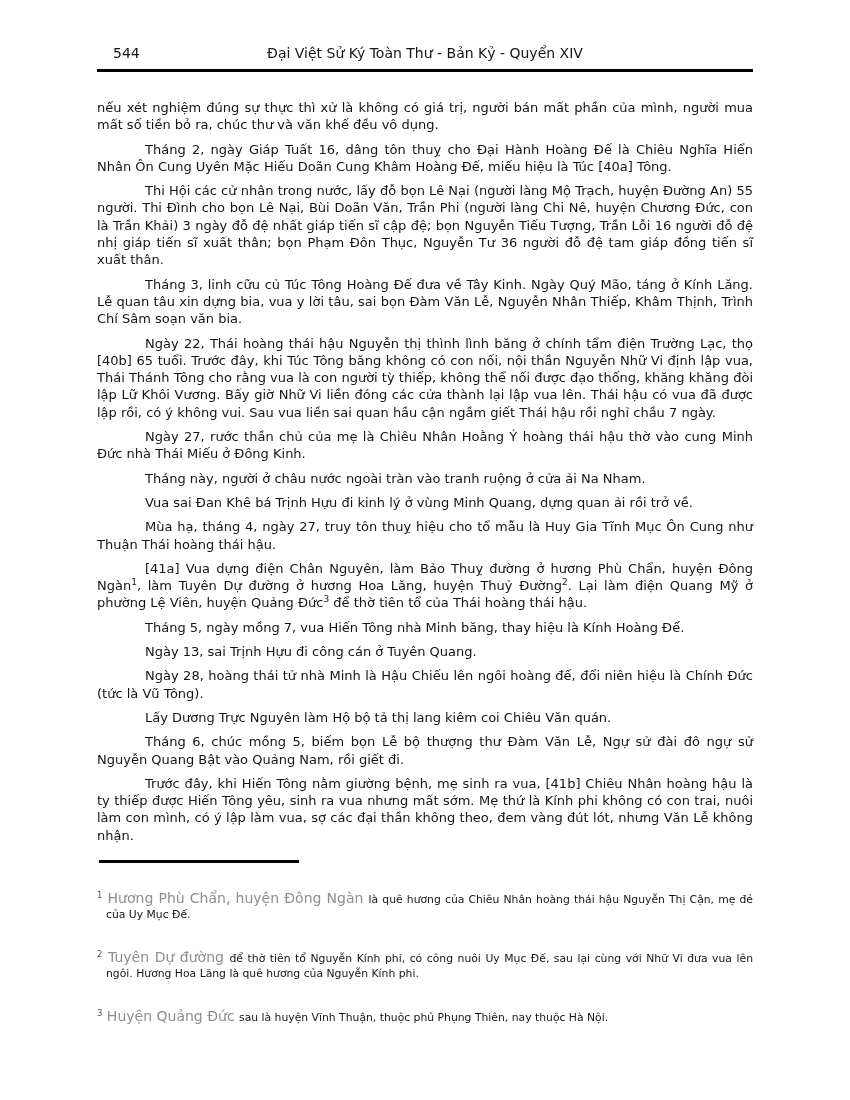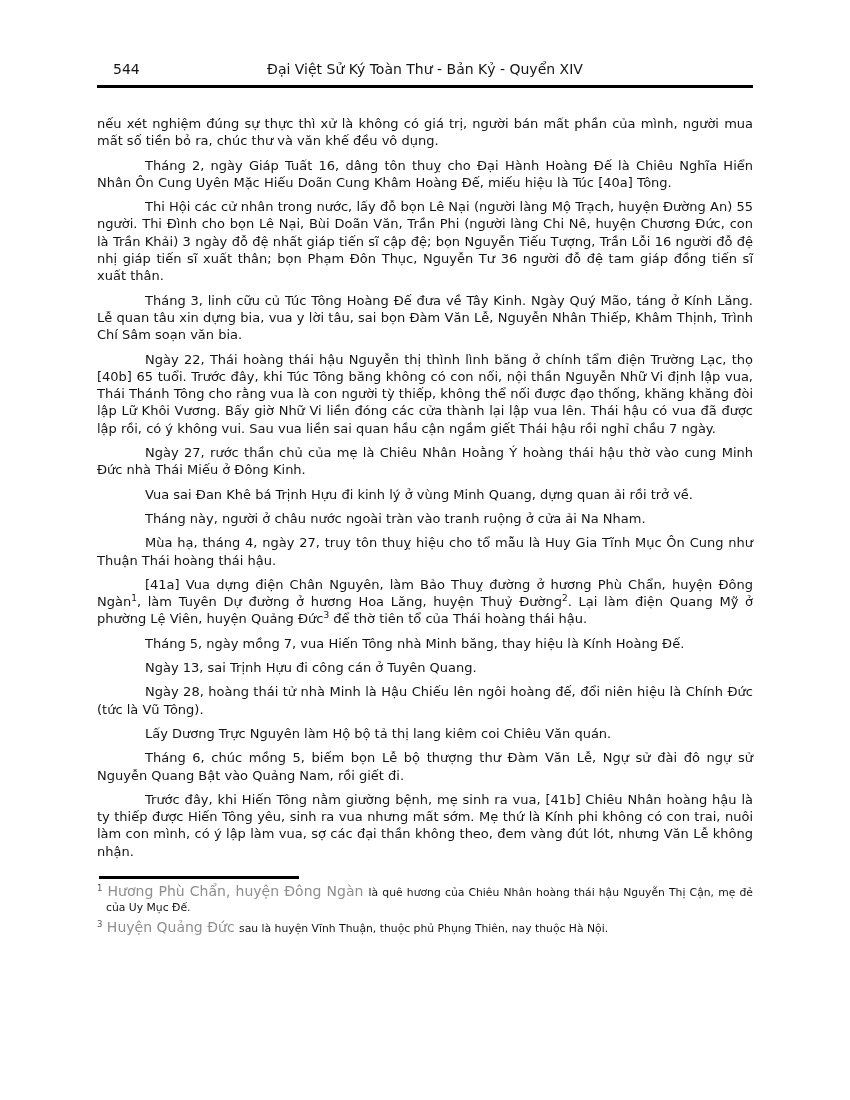--- a/index.html
+++ b/index.html
@@ -9,21 +9,21 @@
     height: 1100px;
     margin: 0 auto;
     background: #ffffff;
     font-family: "DejaVu Sans", "Liberation Sans", sans-serif;
     color: #141414;
     overflow: hidden;
   }
   .content {
     position: absolute;
     left: 97px;
-    top: 16px;
+    top: 0;
     width: 656px;
   }
   .header {
     position: relative;
     margin-top: 44px;
     height: 18px;
     font-size: 14px;
     line-height: 18px;
   }
   .pageno { position: absolute; left: 16px; top: 0; }
@@ -37,21 +37,21 @@
   .para {
     margin: 0 0 7px 0;
     text-align: justify;
   }
   .para.indent { text-indent: 48px; }
   .folio { font-weight: normal; }
   .fn-ref { font-size: 9px; line-height: 0; }
   .footnotes-block { margin-top: 16px; }
   .fn-rule { width: 200px; border-top: 3px solid #000; margin-left: 2px; }
   .footnote {
-    margin-top: 5px;
+    margin-top: 28px;
     font-size: 10.8px;
     line-height: 15px;
     padding-left: 9px;
     text-indent: -9px;
     text-align: justify;
   }
   .fn-marker { font-size: 8.5px; line-height: 0; color: #555; }
   .fn-term { font-size: 14px; color: #8e8e8e; }
   .fn-text { color: #141414; }
 </style>
@@ -67,34 +67,35 @@
     </header>
     <div class="hrule"></div>
 
     <main class="body-text">
         <p class="para"><span>nếu xét nghiệm đúng sự thực thì xử là không có giá trị, người bán mất phần của mình, người mua mất số tiền bỏ ra, chúc thư và văn khế đều vô dụng.</span></p>
         <p class="para indent"><span>Tháng 2, ngày Giáp Tuất 16, dâng tôn thuỵ cho Đại Hành Hoàng Đế là Chiêu Nghĩa Hiển Nhân Ôn Cung Uyên Mặc Hiếu Doãn Cung Khâm Hoàng Đế, miếu hiệu là Túc </span><b class="folio">[40a]</b><span> Tông.</span></p>
         <p class="para indent"><span>Thi Hội các cử nhân trong nước, lấy đỗ bọn Lê Nại (người làng Mộ Trạch, huyện Đường An) 55 người. Thi Đình cho bọn Lê Nại, Bùi Doãn Văn, Trần Phi (người làng Chi Nê, huyện Chương Đức, con là Trần Khải) 3 ngày đỗ đệ nhất giáp tiến sĩ cập đệ; bọn Nguyễn Tiếu Tượng, Trần Lỗi 16 người đỗ đệ nhị giáp tiến sĩ xuất thân; bọn Phạm Đôn Thục, Nguyễn Tư 36 người đỗ đệ tam giáp đồng tiến sĩ xuất thân.</span></p>
         <p class="para indent"><span>Tháng 3, linh cữu củ Túc Tông Hoàng Đế đưa về Tây Kinh. Ngày Quý Mão, táng ở Kính Lăng. Lễ quan tâu xin dựng bia, vua y lời tâu, sai bọn Đàm Văn Lễ, Nguyễn Nhân Thiếp, Khâm Thịnh, Trình Chí Sâm soạn văn bia.</span></p>
         <p class="para indent"><span>Ngày 22, Thái hoàng thái hậu Nguyễn thị thình lình băng ở chính tẩm điện Trường Lạc, thọ </span><b class="folio">[40b]</b><span> 65 tuổi. Trước đây, khi Túc Tông băng không có con nối, nội thần Nguyễn Nhữ Vi định lập vua, Thái Thánh Tông cho rằng vua là con người tỳ thiếp, không thể nối được đạo thống, khăng khăng đòi lập Lữ Khôi Vương. Bấy giờ Nhữ Vi liền đóng các cửa thành lại lập vua lên. Thái hậu có vua đã được lập rồi, có ý không vui. Sau vua liền sai quan hầu cận ngầm giết Thái hậu rồi nghỉ chầu 7 ngày.</span></p>
         <p class="para indent"><span>Ngày 27, rước thần chủ của mẹ là Chiêu Nhân Hoằng Ý hoàng thái hậu thờ vào cung Minh Đức nhà Thái Miếu ở Đông Kinh.</span></p>
+        <p class="para indent"><span>Tháng này, người ở châu nước ngoài tràn vào tranh ruộng ở cửa ải Na Nham.</span></p>
         <p class="para indent"><span>Vua sai Đan Khê bá Trịnh Hựu đi kinh lý ở vùng Minh Quang, dựng quan ải rồi trở về.</span></p>
-        <p class="para indent"><span>Tháng này, người ở châu nước ngoài tràn vào tranh ruộng ở cửa ải Na Nham.</span></p>
         <p class="para indent"><span>Mùa hạ, tháng 4, ngày 27, truy tôn thuỵ hiệu cho tổ mẫu là Huy Gia Tĩnh Mục Ôn Cung như Thuận Thái hoàng thái hậu.</span></p>
         <p class="para indent"><b class="folio">[41a]</b><span> Vua dựng điện Chân Nguyên, làm Bảo Thuỵ đường ở hương Phù Chẩn, huyện Đông Ngàn</span><sup class="fn-ref">1</sup><span>, làm Tuyên Dự đường ở hương Hoa Lăng, huyện Thuỷ Đường</span><sup class="fn-ref">2</sup><span>. Lại làm điện Quang Mỹ ở phường Lệ Viên, huyện Quảng Đức</span><sup class="fn-ref">3</sup><span> để thờ tiên tổ của Thái hoàng thái hậu.</span></p>
         <p class="para indent"><span>Tháng 5, ngày mồng 7, vua Hiến Tông nhà Minh băng, thay hiệu là Kính Hoàng Đế.</span></p>
         <p class="para indent"><span>Ngày 13, sai Trịnh Hựu đi công cán ở Tuyên Quang.</span></p>
         <p class="para indent"><span>Ngày 28, hoàng thái tử nhà Minh là Hậu Chiếu lên ngôi hoàng đế, đổi niên hiệu là Chính Đức (tức là Vũ Tông).</span></p>
         <p class="para indent"><span>Lấy Dương Trực Nguyên làm Hộ bộ tả thị lang kiêm coi Chiêu Văn quán.</span></p>
         <p class="para indent"><span>Tháng 6, chúc mồng 5, biếm bọn Lễ bộ thượng thư Đàm Văn Lễ, Ngự sử đài đô ngự sử Nguyễn Quang Bật vào Quảng Nam, rồi giết đi.</span></p>
         <p class="para indent"><span>Trước đây, khi Hiến Tông nằm giường bệnh, mẹ sinh ra vua, </span><b class="folio">[41b]</b><span> Chiêu Nhân hoàng hậu là ty thiếp được Hiến Tông yêu, sinh ra vua nhưng mất sớm. Mẹ thứ là Kính phi không có con trai, nuôi làm con mình, có ý lập làm vua, sợ các đại thần không theo, đem vàng đút lót, nhưng Văn Lễ không nhận.</span></p>
       </main>
 
     <section class="footnotes-block">
       <div class="fn-rule"></div>
       <div>
           <div class="footnote"><sup class="fn-marker">1</sup><span class="fn-term"> Hương Phù Chẩn, huyện Đông Ngàn </span><span class="fn-text">là quê hương của Chiêu Nhân hoàng thái hậu Nguyễn Thị Cận, mẹ đẻ của Uy Mục Đế.</span></div>
+          <div class="footnote"><sup class="fn-marker">2</sup><span class="fn-term"> Tuyên Dự đường </span><span class="fn-text">để thờ tiên tổ Nguyễn Kính phi, có công nuôi Uy Mục Đế, sau lại cùng với Nhữ Vi đưa vua lên ngôi. Hương Hoa Lăng là quê hương của Nguyễn Kính phi.</span></div>
           <div class="footnote"><sup class="fn-marker">3</sup><span class="fn-term"> Huyện Quảng Đức </span><span class="fn-text">sau là huyện Vĩnh Thuận, thuộc phủ Phụng Thiên, nay thuộc Hà Nội.</span></div>
         </div>
     </section>
 
   </div>
 </div>
 
 </body></html>

